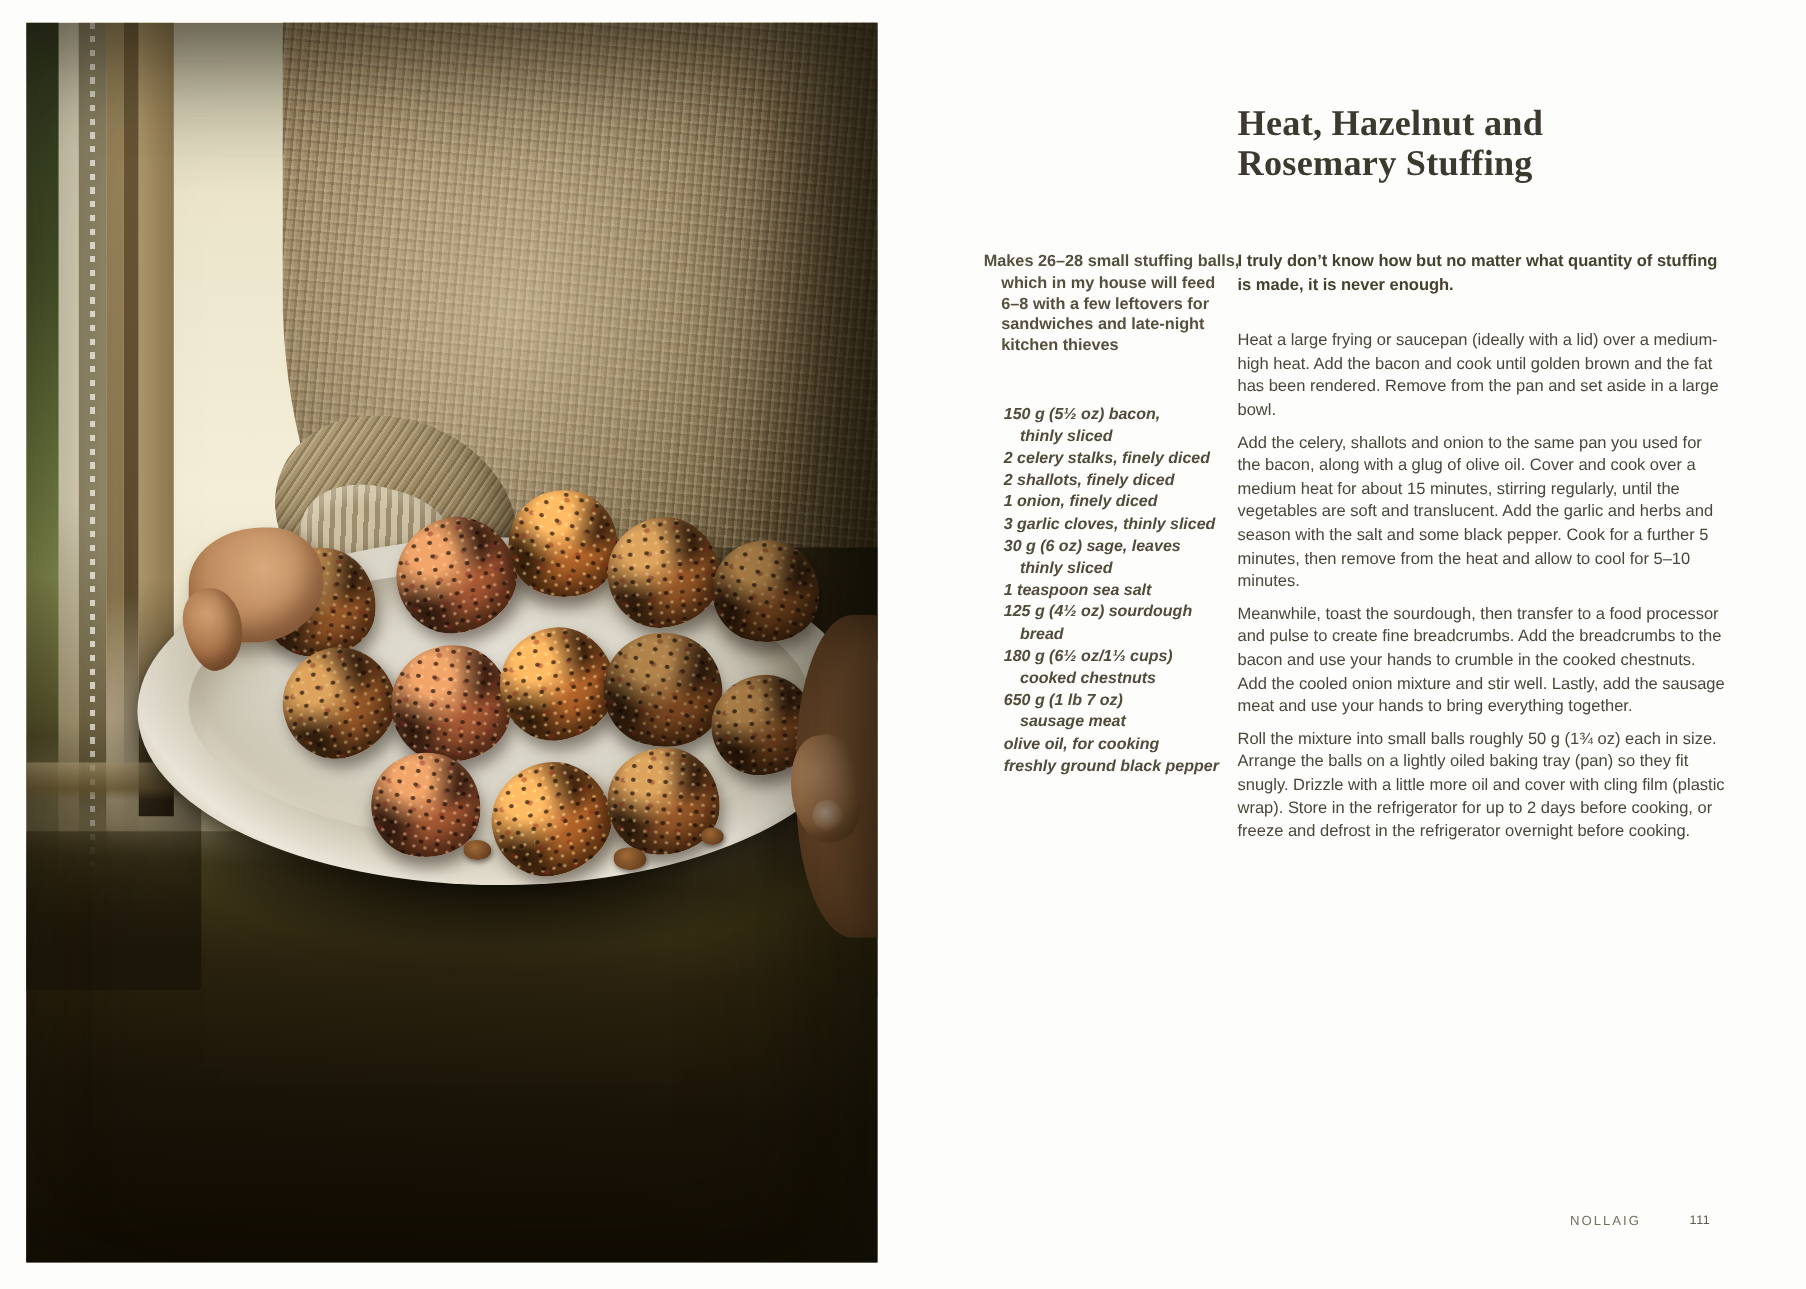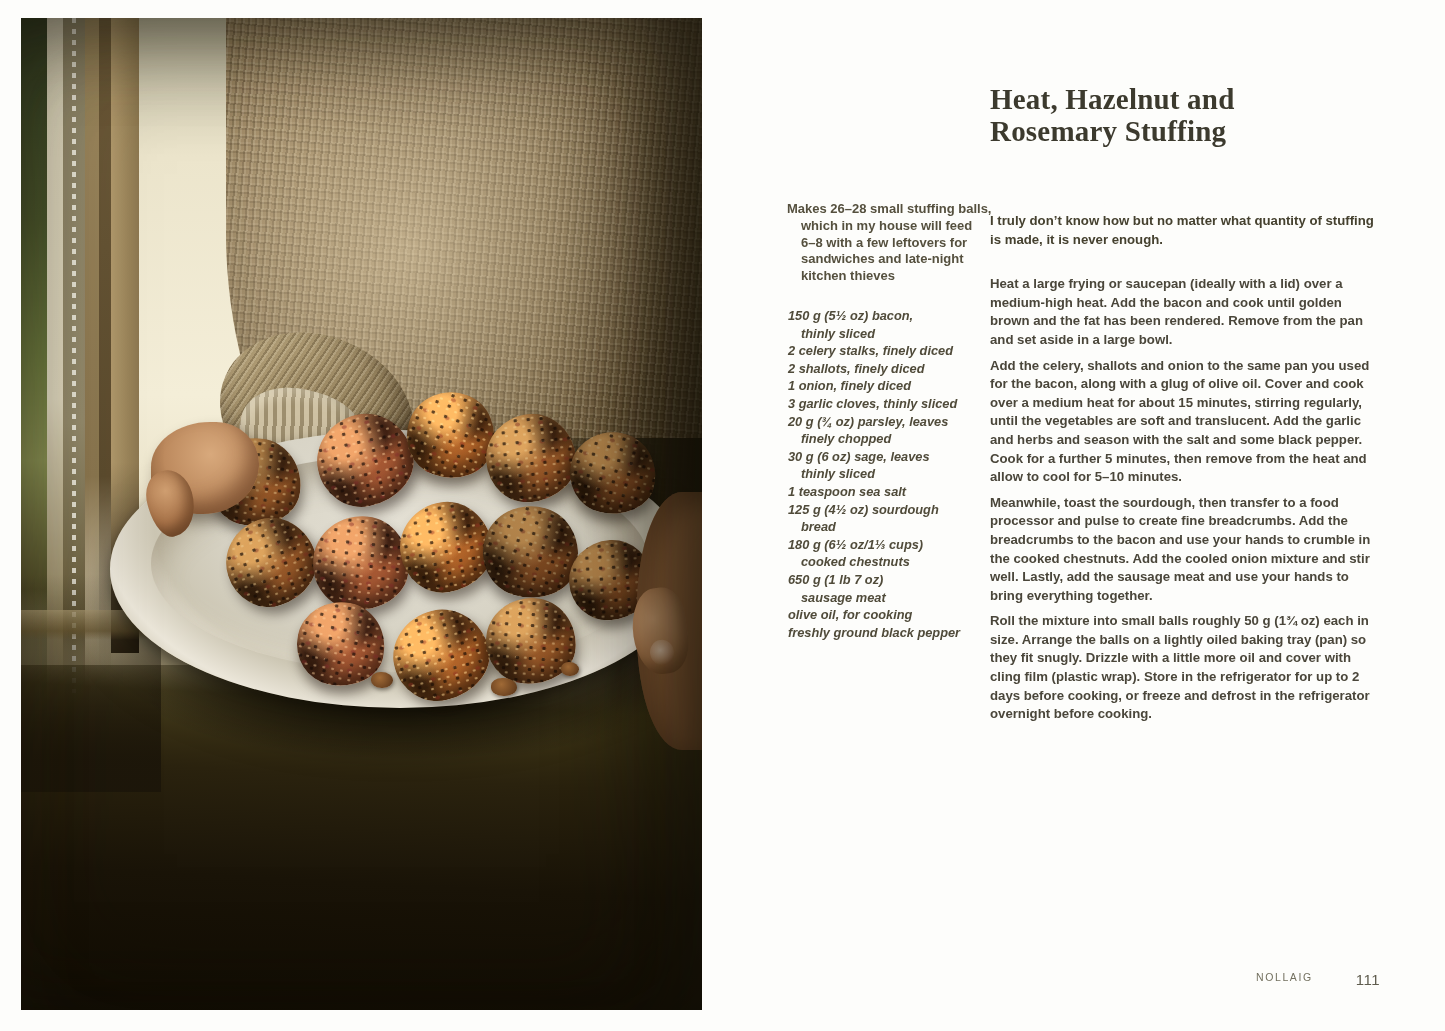--- a/index.html
+++ b/index.html
@@ -138,37 +138,37 @@
     font-size:29px;line-height:32px;color:#3c3a2e;
     white-space:pre-line;letter-spacing:.2px;
   }
   .yield{
     position:absolute;left:787px;top:201px;width:205px;
     font-size:13px;font-weight:700;line-height:16.8px;color:#55503e;
     white-space:pre-line;padding-left:14px;text-indent:-14px;box-sizing:border-box;
   }
   .ingredients{
     position:absolute;left:787px;top:306px;width:205px;
-    list-style:none;margin:1px;padding:0;
+    list-style:none;margin:16px;padding:0;
     font-style:italic;font-size:12.8px;font-weight:700;line-height:17.6px;color:#504b3a;
   }
   .ingredients li{white-space:pre-line;padding-left:13px;text-indent:-13px;margin:0;}
   .method{
-    position:absolute;left:990px;top:212px;width:392px;
+    position:absolute;left:990px;top:200px;width:392px;
     font-size:13.2px;line-height:18.6px;color:#4a463a;
   }
   .intro{font-weight:700;color:#45412f;margin:0 0 26px 0;}
-  .method p.step{margin:0 0 7px 0;font-weight:bold;}
+  .method p.step{margin:0 0 7px 0;}
   .footer-chapter{
     position:absolute;left:1256px;top:971px;
     font-size:10.5px;letter-spacing:1.6px;color:#73705f;
   }
   .footer-page{
-    position:absolute;left:1340px;top:971px;width:40px;text-align:right;
-    font-size:15px;letter-spacing:.5px;color:#5f5c4e;
+    position:absolute;left:1340px;top:971px;width:40px;text-align:center;
+    font-size:10px;letter-spacing:.5px;color:#5f5c4e;
   }
 </style>
 </head>
 <body>
 
 <div class="photo">
   <div class="ph-wall"></div>
   <div class="ph-outside"></div>
   <div class="ph-frame-a"></div>
   <div class="ph-frame-b"></div>
@@ -218,22 +218,20 @@
 sandwiches and late-night
 kitchen thieves</div>
 
 <ul class="ingredients">
     <li>150 g (5½ oz) bacon,
 thinly sliced</li>
     <li>2 celery stalks, finely diced</li>
     <li>2 shallots, finely diced</li>
     <li>1 onion, finely diced</li>
     <li>3 garlic cloves, thinly sliced</li>
-    <li>20 g (¾ oz) parsley, leaves
-finely chopped</li>
     <li>30 g (6 oz) sage, leaves
 thinly sliced</li>
     <li>1 teaspoon sea salt</li>
     <li>125 g (4½ oz) sourdough
 bread</li>
     <li>180 g (6½ oz/1⅓ cups)
 cooked chestnuts</li>
     <li>650 g (1 lb 7 oz)
 sausage meat</li>
     <li>olive oil, for cooking</li>

